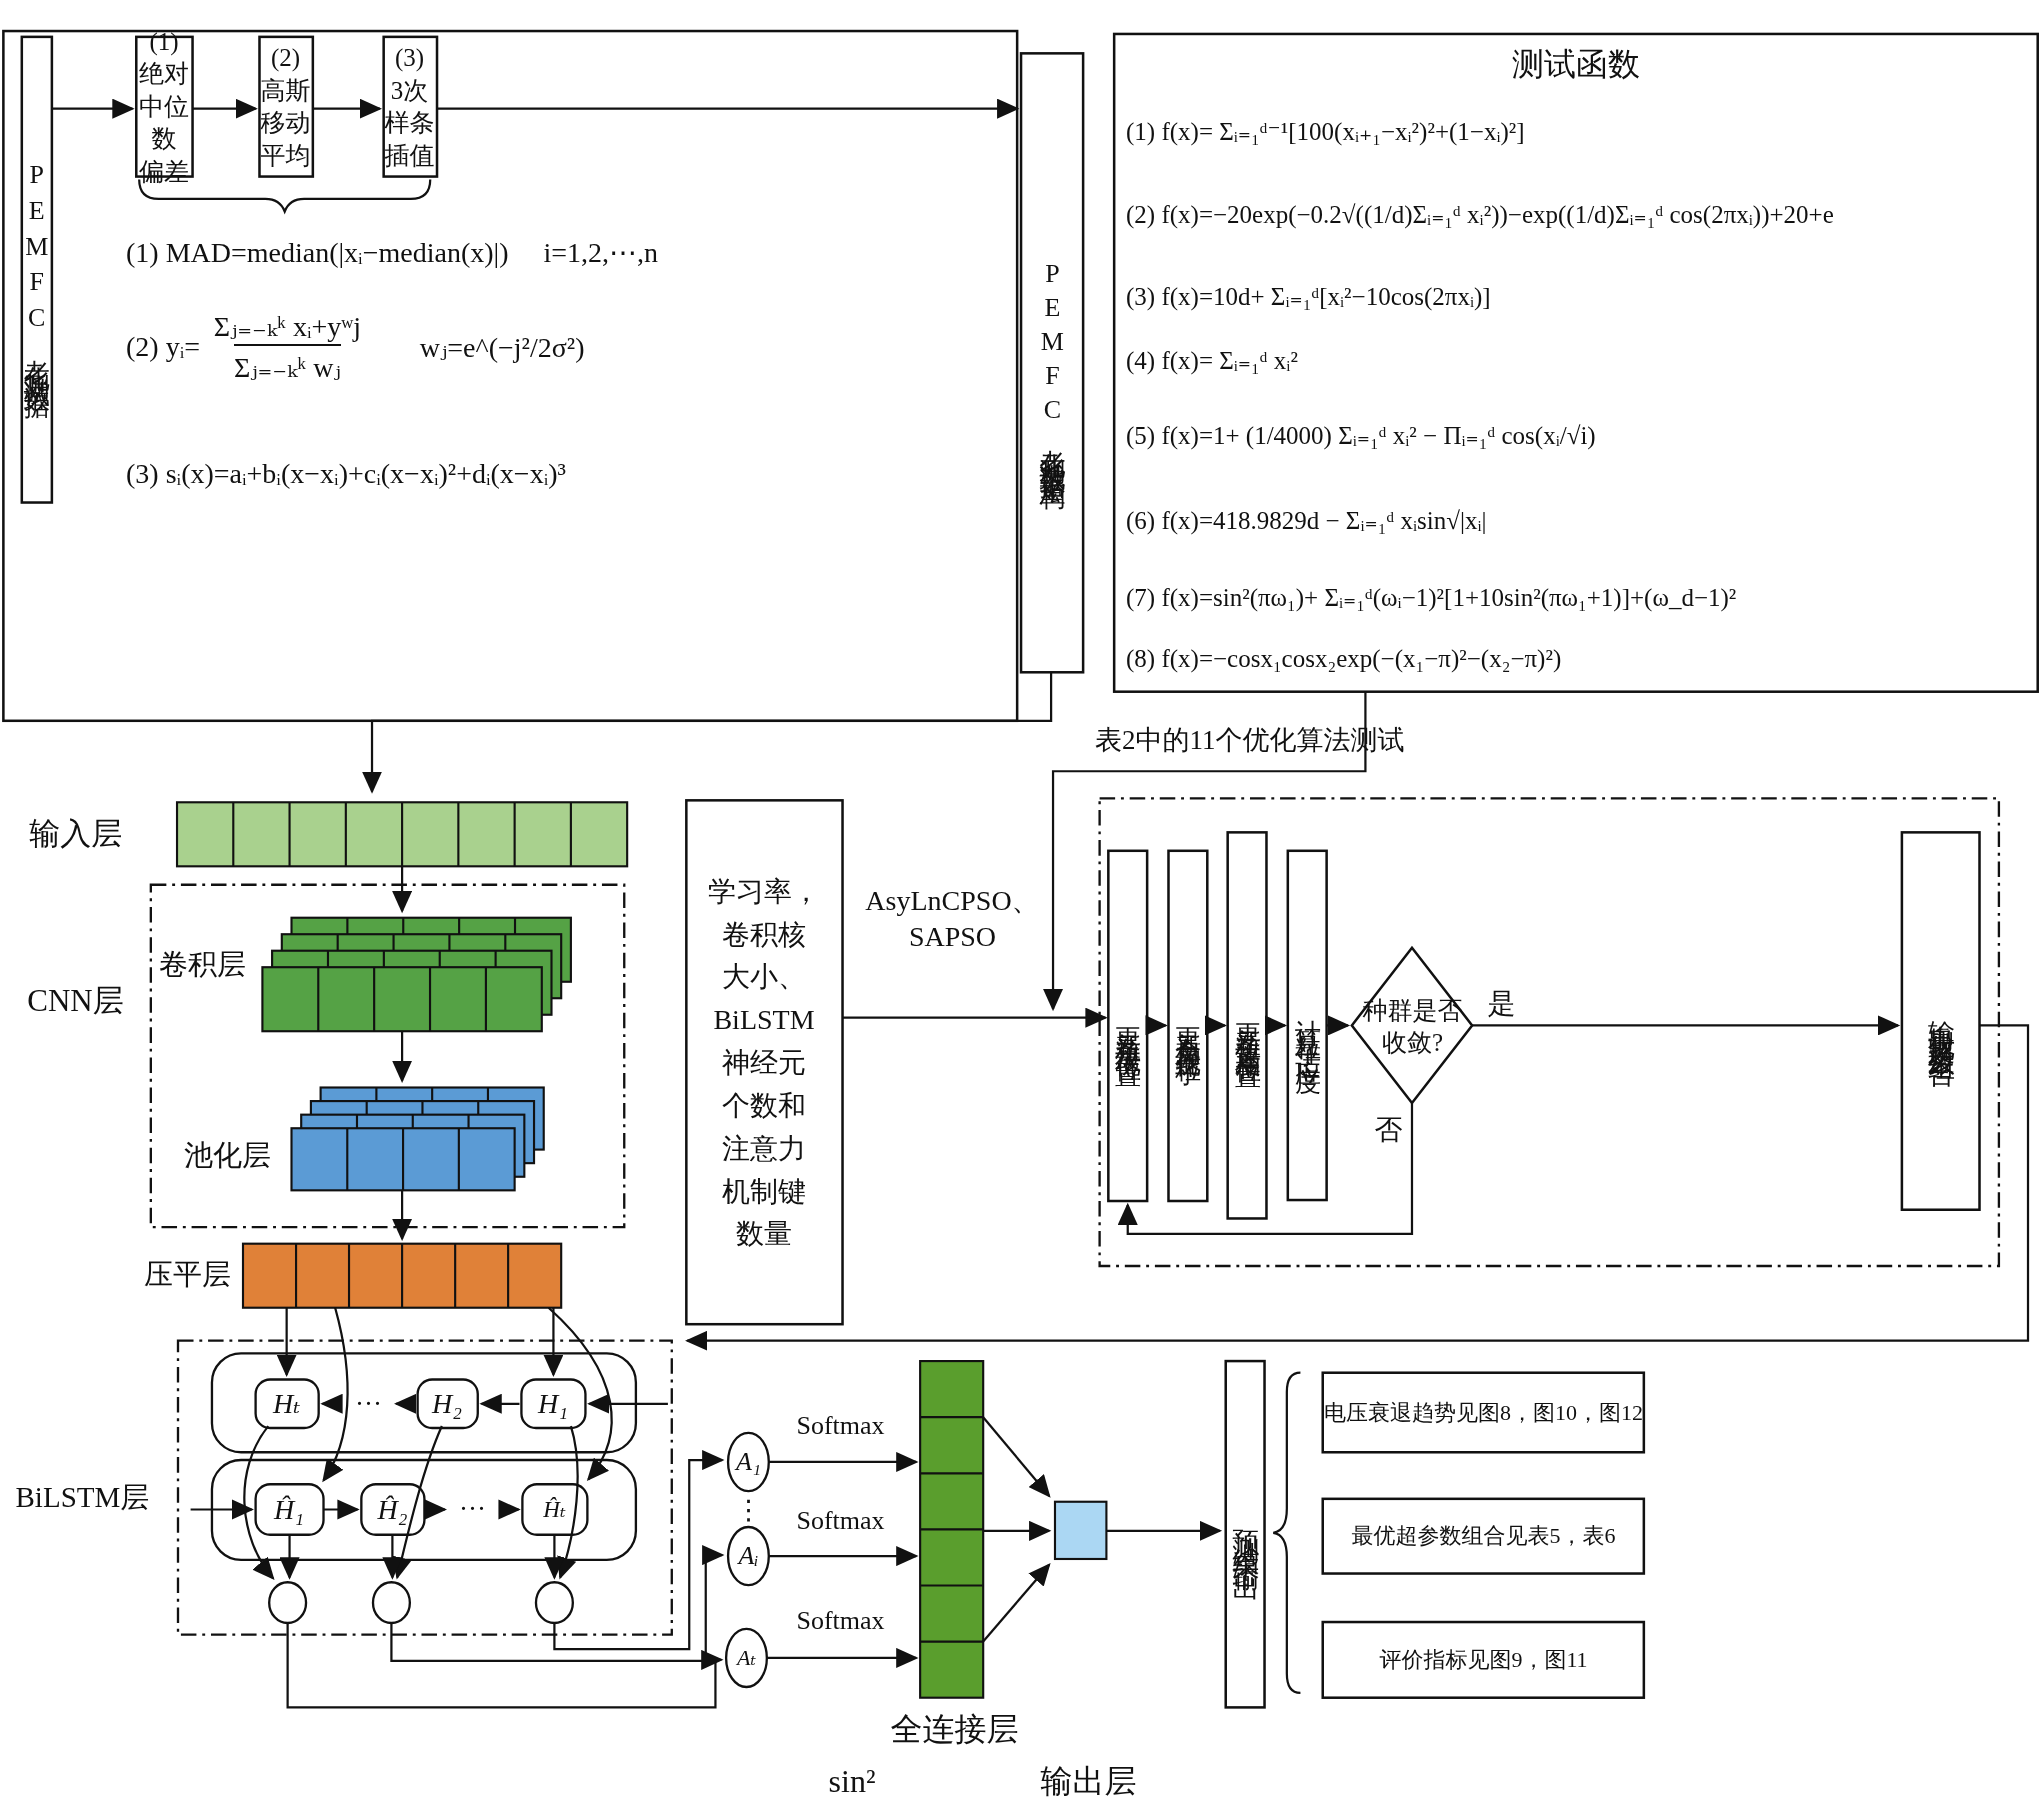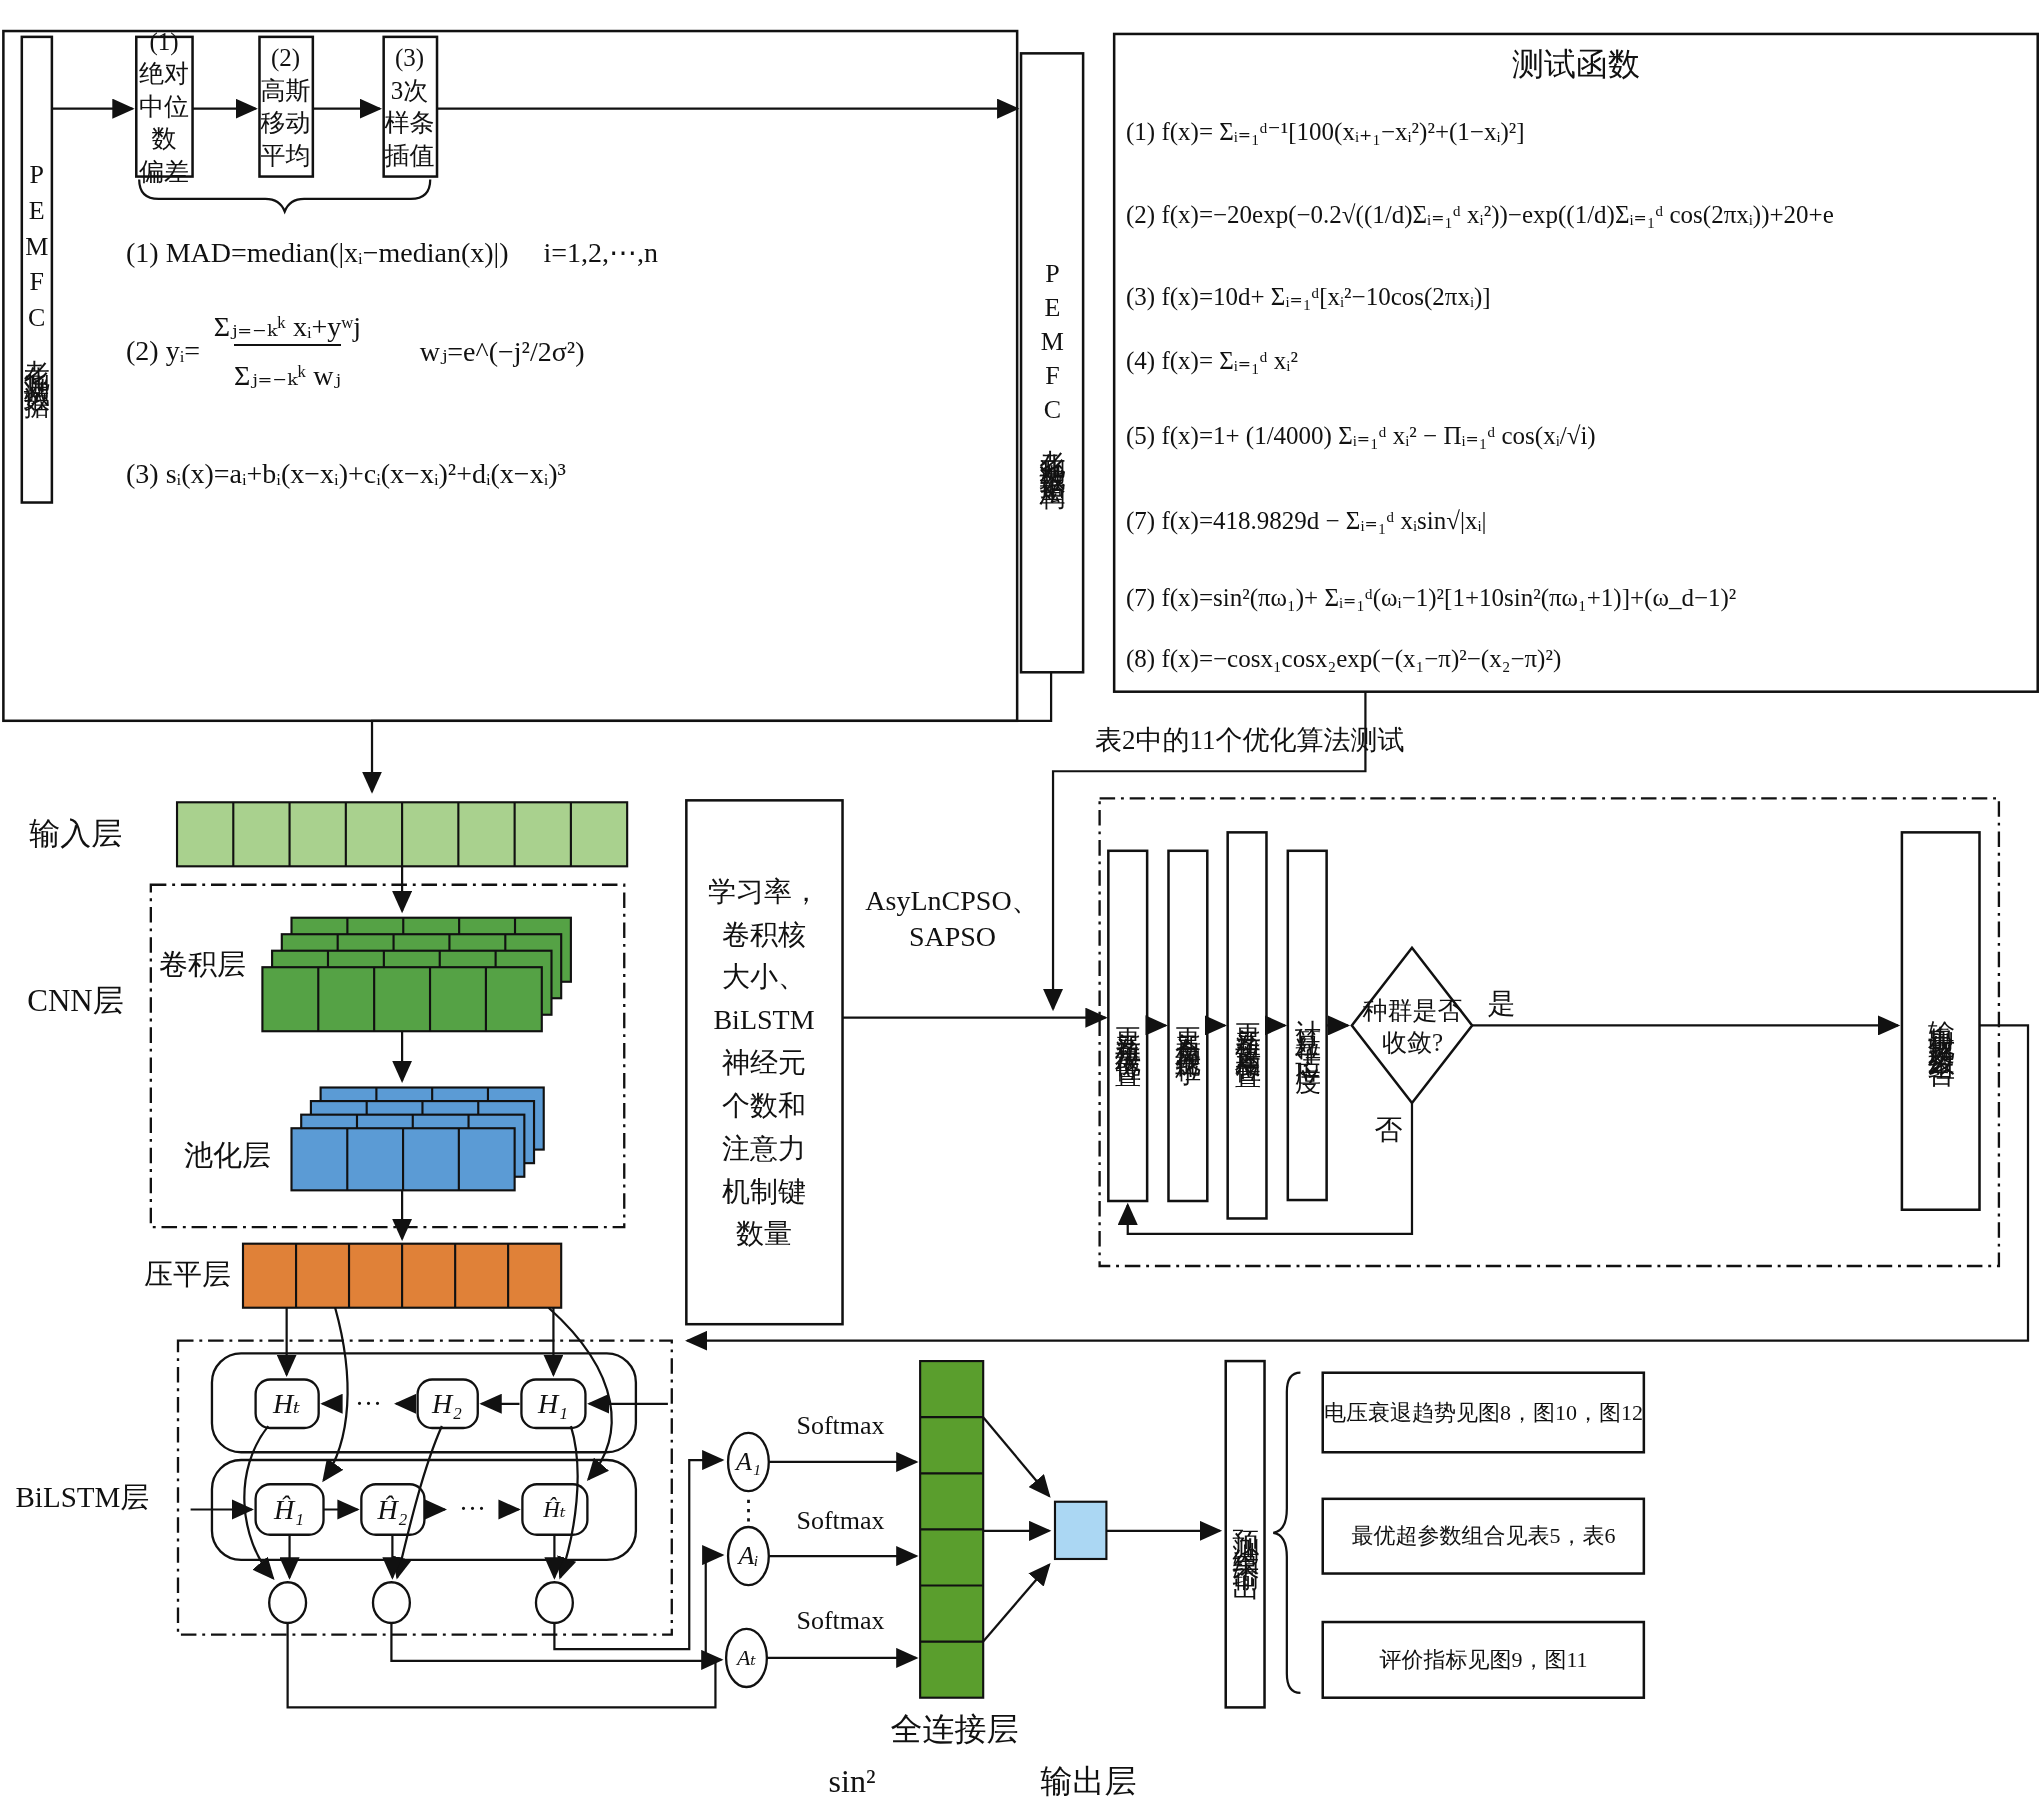--- a/index.html
+++ b/index.html
@@ -6,21 +6,21 @@
   body{font-family:"Liberation Serif","DejaVu Serif",serif;color:#111;}
   #stage{position:relative;width:2044px;height:1818px;background:#fff;overflow:hidden;}
   #wires{position:absolute;left:0;top:0;}
   .lbl{position:absolute;display:flex;align-items:center;justify-content:center;
        text-align:center;line-height:1.3;white-space:pre-line;color:#111;}
   .left{justify-content:flex-start;text-align:left;}
   .vtext{writing-mode:vertical-lr;text-orientation:upright;letter-spacing:6.8px;}
   .ital{font-style:italic;}
   .frachost{position:absolute;display:flex;align-items:center;gap:13.6px;font-size:28px;}
   .frac{display:inline-flex;flex-direction:column;align-items:center;line-height:1.25;}
-  .frac .den{border-top:2.3px solid #111;padding-top:12px;}
+  .frac .den{border-top:2.3px solid #111;padding-top:4px;}
   .fside{margin-left:45px;}
 </style>
 </head>
 <body>
 
 <div id="stage">
 
 <svg id="wires" width="2044" height="1818" viewBox="0 0 2106 1874">
   <defs>
     <marker id="ah" markerWidth="11" markerHeight="9" refX="9" refY="4.5" orient="auto">
@@ -210,21 +210,21 @@
 </div>
 <div class="lbl left" style="left:126px;top:454px;width:815px;height:41px;font-size:28px;">(3) sᵢ(x)=aᵢ+bᵢ(x−xᵢ)+cᵢ(x−xᵢ)²+dᵢ(x−xᵢ)³</div>
 <div class="lbl vtext" style="left:1021px;top:60px;width:62px;height:606px;font-size:26px;letter-spacing:4.9px;">PEMFC老化测试数据重构</div>
 
 <div class="lbl" style="left:1114px;top:43px;width:924px;height:43px;font-size:32px;">测试函数</div>
 <div class="lbl left" style="left:1126px;top:113px;width:902px;height:39px;font-size:25px;">(1) f(x)= Σᵢ₌₁ᵈ⁻¹[100(xᵢ₊₁−xᵢ²)²+(1−xᵢ)²]</div>
 <div class="lbl left" style="left:1126px;top:196px;width:902px;height:39px;font-size:25px;">(2) f(x)=−20exp(−0.2√((1/d)Σᵢ₌₁ᵈ xᵢ²))−exp((1/d)Σᵢ₌₁ᵈ cos(2πxᵢ))+20+e</div>
 <div class="lbl left" style="left:1126px;top:278px;width:902px;height:39px;font-size:25px;">(3) f(x)=10d+ Σᵢ₌₁ᵈ[xᵢ²−10cos(2πxᵢ)]</div>
 <div class="lbl left" style="left:1126px;top:342px;width:902px;height:39px;font-size:25px;">(4) f(x)= Σᵢ₌₁ᵈ xᵢ²</div>
 <div class="lbl left" style="left:1126px;top:417px;width:902px;height:39px;font-size:25px;">(5) f(x)=1+ (1/4000) Σᵢ₌₁ᵈ xᵢ² − Πᵢ₌₁ᵈ cos(xᵢ/√i)</div>
-<div class="lbl left" style="left:1126px;top:502px;width:902px;height:39px;font-size:25px;">(7) f(x)=418.9829d − Σᵢ₌₁ᵈ xᵢsin√|xᵢ|</div>
+<div class="lbl left" style="left:1126px;top:502px;width:902px;height:39px;font-size:25px;">(6) f(x)=418.9829d − Σᵢ₌₁ᵈ xᵢsin√|xᵢ|</div>
 <div class="lbl left" style="left:1126px;top:579px;width:902px;height:39px;font-size:25px;">(7) f(x)=sin²(πω₁)+ Σᵢ₌₁ᵈ(ωᵢ−1)²[1+10sin²(πω₁+1)]+(ω_d−1)²</div>
 <div class="lbl left" style="left:1126px;top:640px;width:902px;height:39px;font-size:25px;">(8) f(x)=−cosx₁cosx₂exp(−(x₁−π)²−(x₂−π)²)</div>
 <div class="lbl left" style="left:1095px;top:722px;width:446px;height:37px;font-size:27px;">表2中的11个优化算法测试</div>
 
 <div class="lbl" style="left:686px;top:813px;width:156px;height:501px;font-size:28px;line-height:1.53;">学习率，
 卷积核
 大小、
 BiLSTM
 神经元
 个数和

